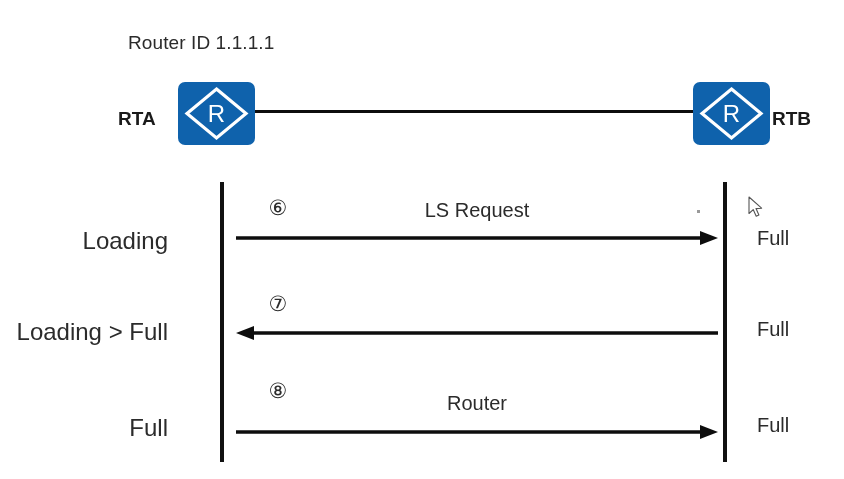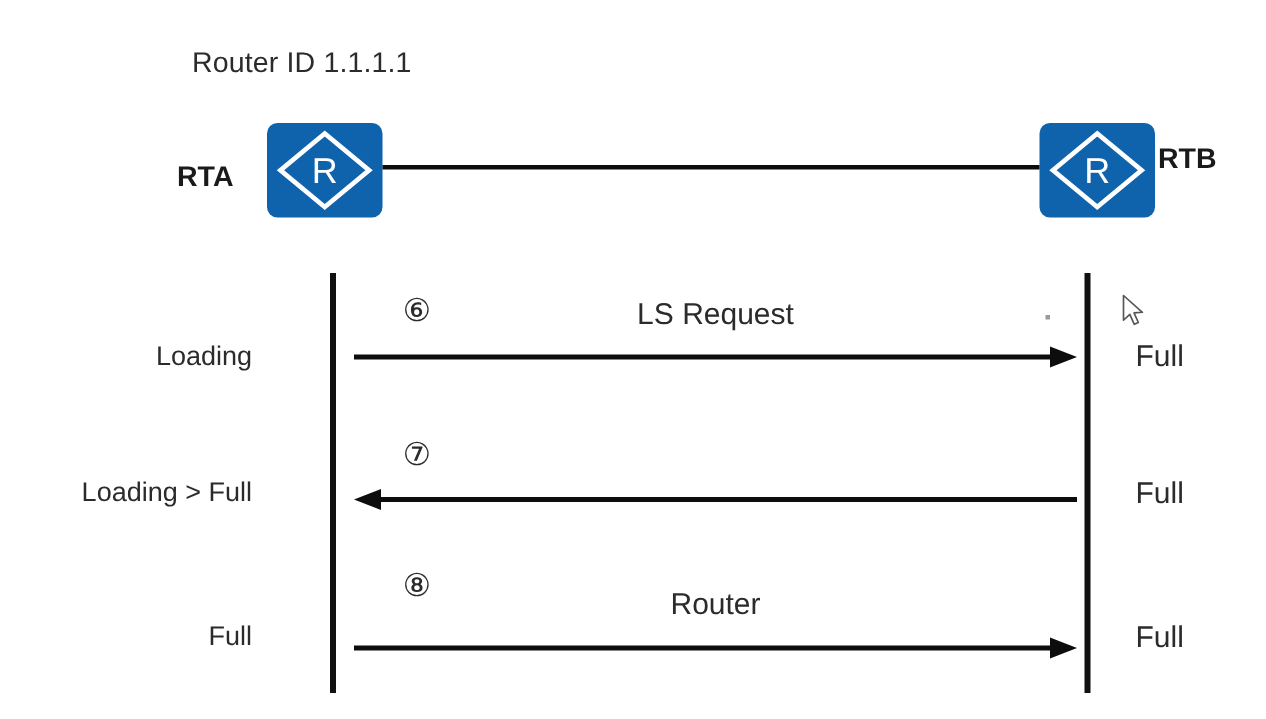--- a/index.html
+++ b/index.html
@@ -30,21 +30,21 @@
   #router-id-right { left: 631px; top: 32px; }
 
   .router-name {
     position: absolute;
     font-size: 19px;
     font-weight: bold;
     color: #1a1a1a;
     white-space: nowrap;
   }
   #router-name-left  { left: 118px; top: 96px; margin-top: 12px; }
-  #router-name-right { left: 772px; top: 96px; }
+  #router-name-right { left: 772px; top: 108px; }
 
   .router-icon {
     position: absolute;
     width: 77px;
     height: 63px;
     border-radius: 7px;
     background: #0f62ac;
   }
   #router-icon-left  { left: 178px; top: 82px; }
   #router-icon-right { left: 693px; top: 82px; }
@@ -96,21 +96,21 @@
     width: 482px;
     height: 16px;
   }
   .arrow-wrap svg { display: block; width: 100%; height: 100%; }
 
   .state-left {
     position: absolute;
     left: 0px;
     width: 168px;
     text-align: right;
-    font-size: 18px;
+    font-size: 24px;
     color: #2b2b2b;
     white-space: nowrap;
   }
   .state-right {
     position: absolute;
     left: 757px;
     font-size: 20px;
     color: #2b2b2b;
     white-space: nowrap;
   }

